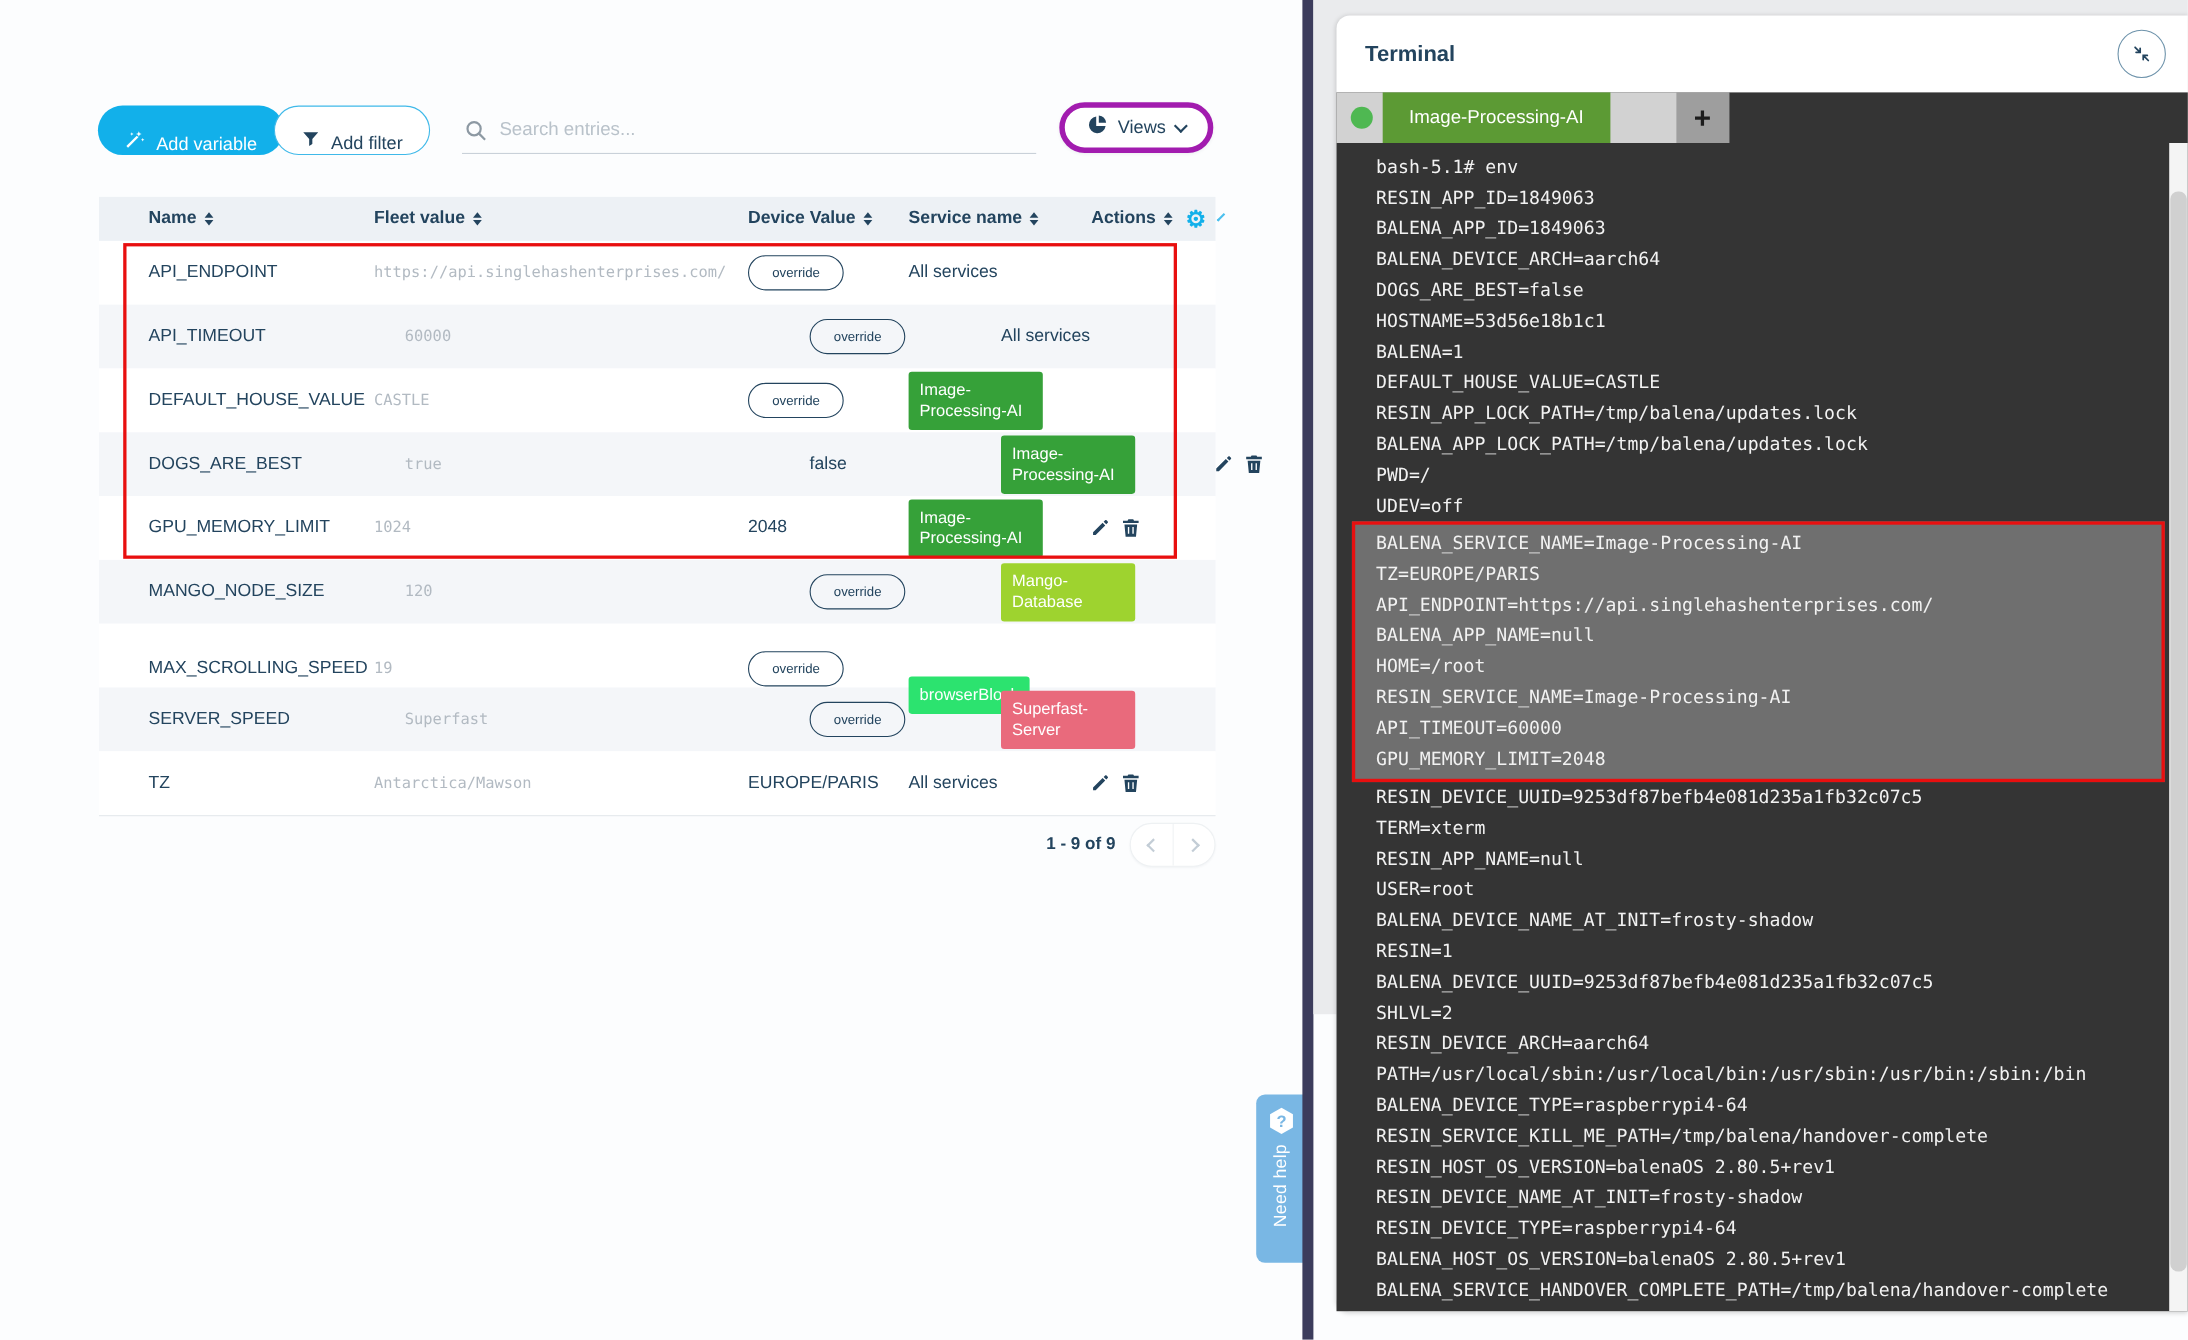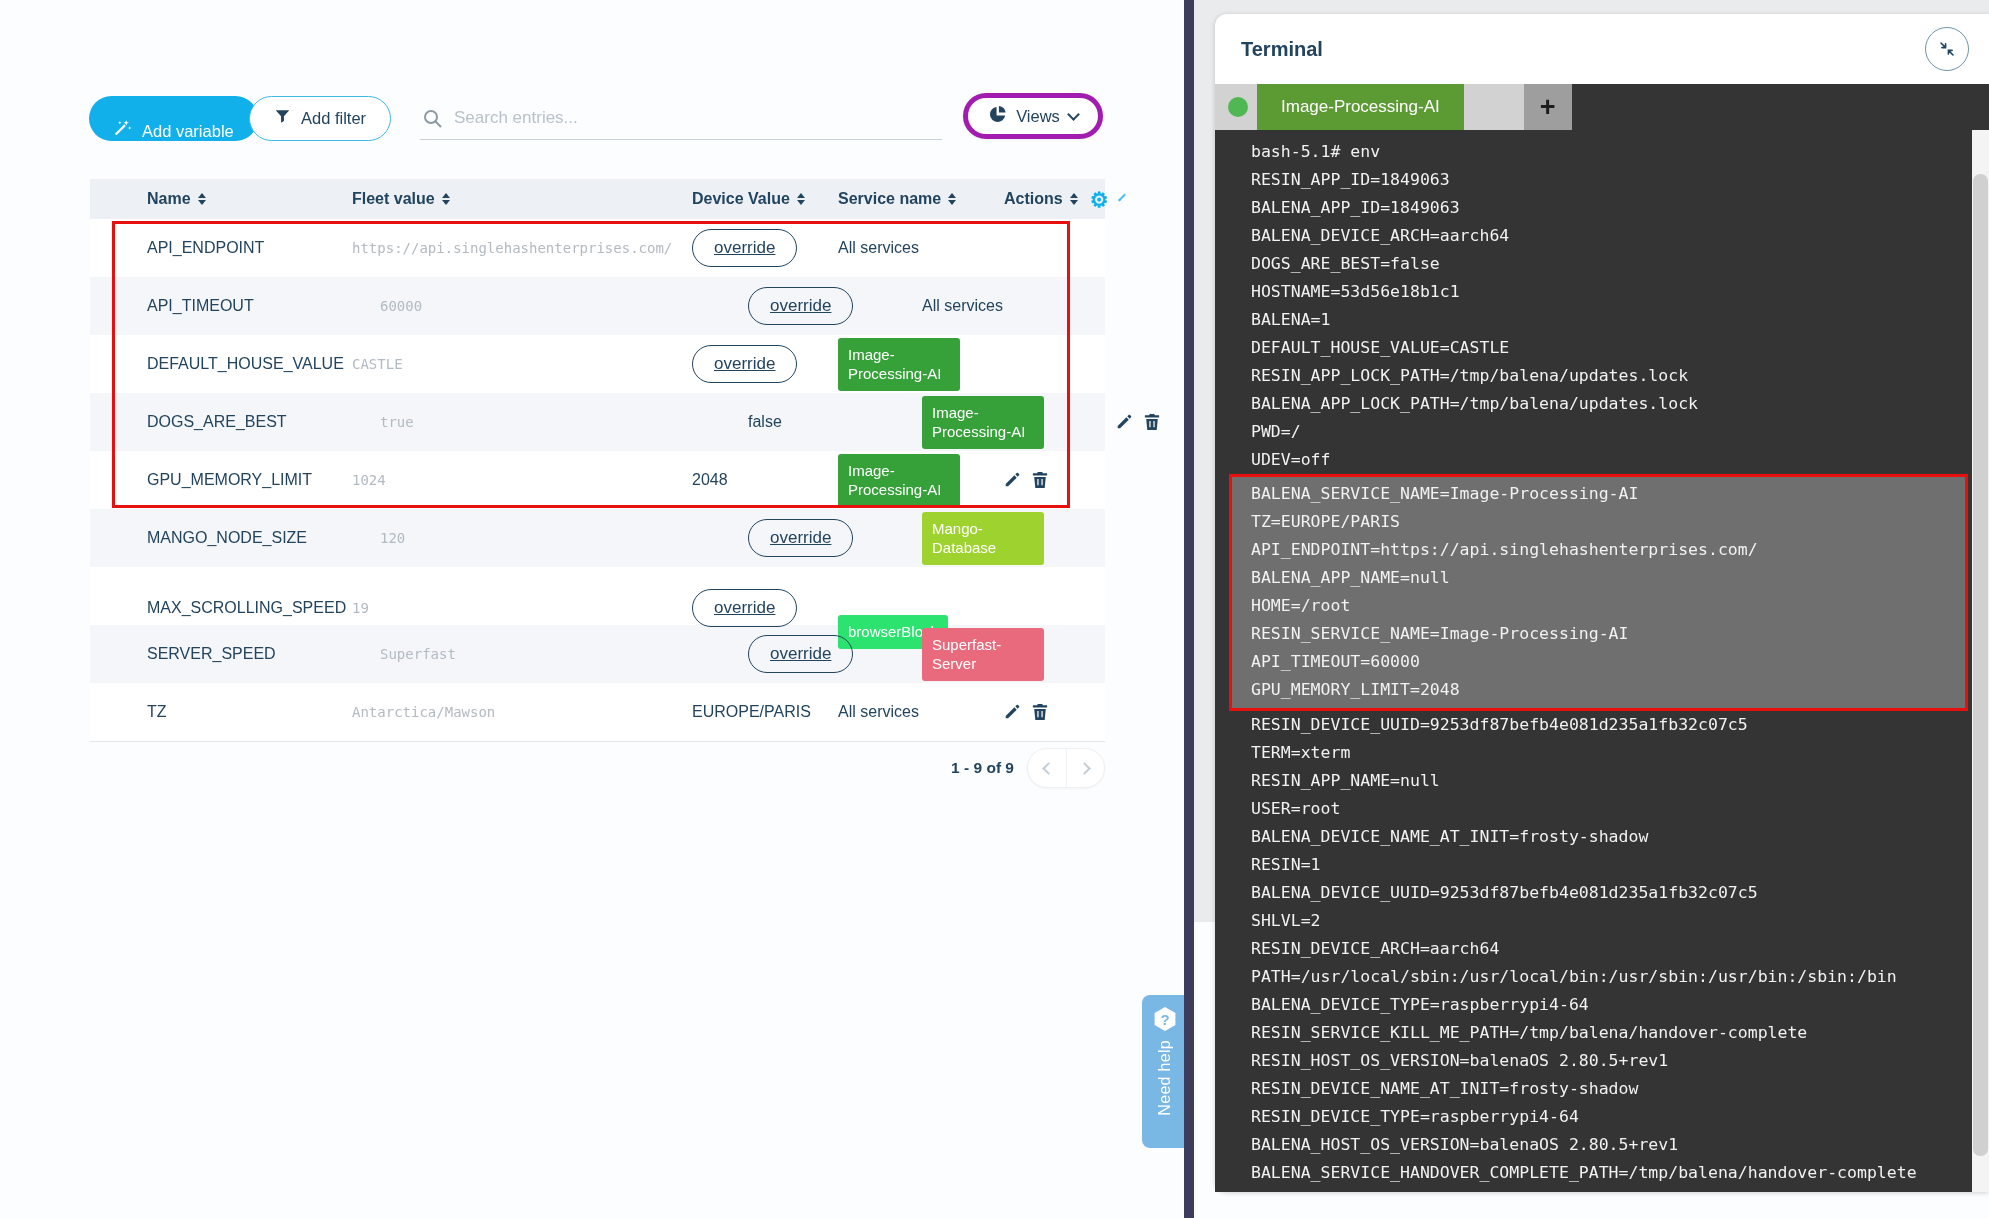--- a/index.html
+++ b/index.html
@@ -7,52 +7,52 @@
   *{box-sizing:border-box;}
 
   
   .panel-left{position:absolute;left:0;top:0;width:1184px;height:1218px;background:#fcfdfe;}
 
   .toolbar{position:absolute;left:0;top:0;width:1184px;height:160px;}
   .btn-add{position:absolute;left:89px;top:96px;height:45px;border:none;border-radius:23px;
     background:#12b0ea;color:#fff;font-size:16.5px;font-family:inherit;display:flex;align-items:flex-end;
     gap:10px;padding:0 24px;cursor:pointer;}
   .btn-filter{position:absolute;left:249px;top:96px;height:45px;border:1px solid #3fb9e9;border-radius:23px;
-    background:#fff;color:#23445e;font-size:16.5px;font-family:inherit;display:flex;align-items:center;
+    background:#fff;color:#23445e;font-size:16.5px;font-family:inherit;display:flex;align-items:flex-end;
     gap:10px;padding:0 24px;cursor:pointer;}
   .searchbox{position:absolute;left:420px;top:100px;width:522px;height:40px;border-bottom:1px solid #c9d1d9;}
   .searchbox svg{position:absolute;left:2px;top:8px;}
   .searchbox input{position:absolute;left:32px;top:0;width:480px;height:36px;border:none;outline:none;
     background:transparent;font-size:17px;font-family:inherit;color:#3d5569;}
   .searchbox input::placeholder{color:#b9c2ca;}
   .btn-views{position:absolute;left:963px;top:93px;width:140px;height:46px;border:5px solid #a21caf;
     border-radius:23px;background:#fff;box-shadow:0 1px 3px rgba(40,60,80,.08);color:#23445e;
     font-size:16.5px;font-family:inherit;display:flex;align-items:center;justify-content:center;gap:9px;cursor:pointer;}
   .chev-dn{width:9px;height:9px;border-right:2px solid #23445e;border-bottom:2px solid #23445e;
     transform:rotate(45deg);margin-top:-4px;}
 
   
   .vtable{position:absolute;left:90px;top:179px;width:1015px;border-bottom:1px solid #e3e7eb;}
-  .thead,.trow{display:grid;grid-template-columns:250px 340px 146px 166px 113px;align-items:center;padding-left:12px;}
+  .thead,.trow{display:grid;grid-template-columns:250px 340px 146px 166px 113px;align-items:center;}
   .thead{height:40px;background:#edf1f5;font-weight:700;color:#23445e;font-size:16px;}
   .th{display:flex;align-items:center;}
   .th-name{padding-left:45px;}
   .sort{display:inline-flex;flex-direction:column;gap:2px;margin-left:7px;}
   .sort i{display:block;width:0;height:0;border-left:4px solid transparent;border-right:4px solid transparent;}
   .sort .up{border-bottom:5px solid #23445e;}
   .sort .dn{border-top:5px solid #23445e;}
   .gear{color:#12b0ea;font-size:21px;margin-left:12px;line-height:1;cursor:pointer;}
   .chev-dn.blue{border-color:#4cc0ee;margin-left:12px;cursor:pointer;}
   .trow{height:58px;background:#fff;font-size:16px;color:#23445e;}
   .trow.alt{background:#f4f6f9;gap:28px;}
   .cell{display:flex;align-items:center;}
   .name-cell{padding-left:45px;}
   .fleet-cell{font-family:"DejaVu Sans Mono",monospace;font-size:14px;color:#b2bac2;}
   .override-pill{border:1px solid #23445e;border-radius:19px;background:transparent;color:#23445e;
-    font-size:17px;font-family:inherit;padding:8px 21px;cursor:pointer;text-decoration:underline;}
+    font-size:12px;font-family:inherit;padding:8px 21px;cursor:pointer;}
   .service-badge{display:inline-block;max-width:122px;padding:7px 10px;border-radius:3px;color:#fff;
     font-size:15px;line-height:1.3;}
   .icon-btn{border:none;background:transparent;padding:0;margin-right:11px;cursor:pointer;height:18px;}
 
   
   .pagination{position:absolute;left:0;top:748px;width:1105px;display:flex;justify-content:flex-end;
     align-items:center;gap:13px;}
   .pag-text{font-size:15.5px;font-weight:700;color:#23445e;}
   .pag-pill{display:flex;border:1px solid #eef1f3;border-radius:20px;background:#fff;
     box-shadow:0 1px 2px rgba(40,60,80,.05);overflow:hidden;}

